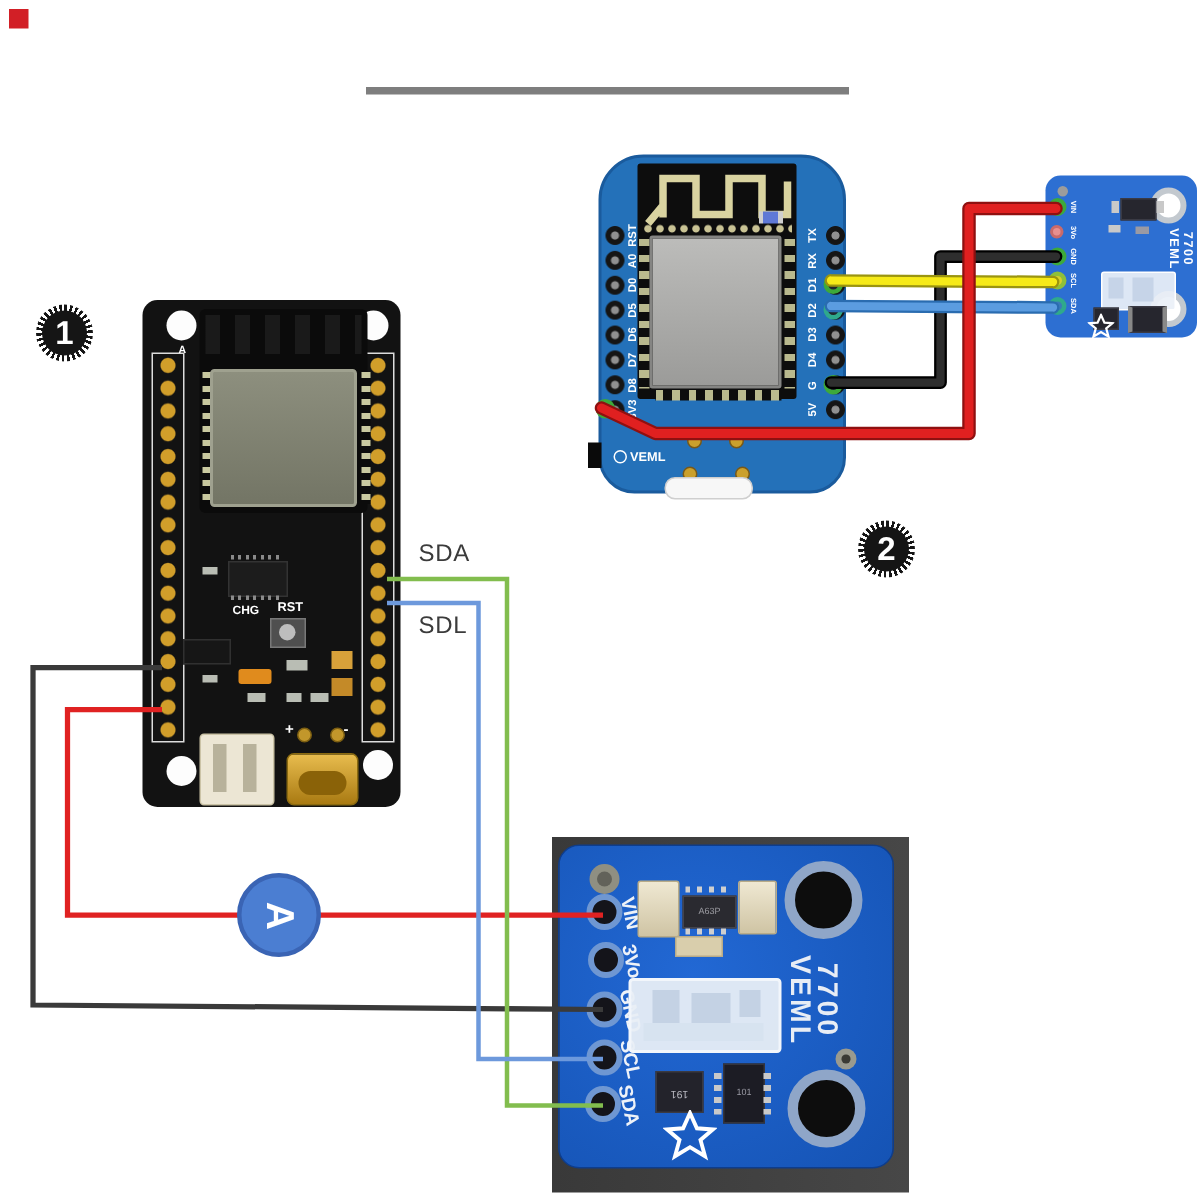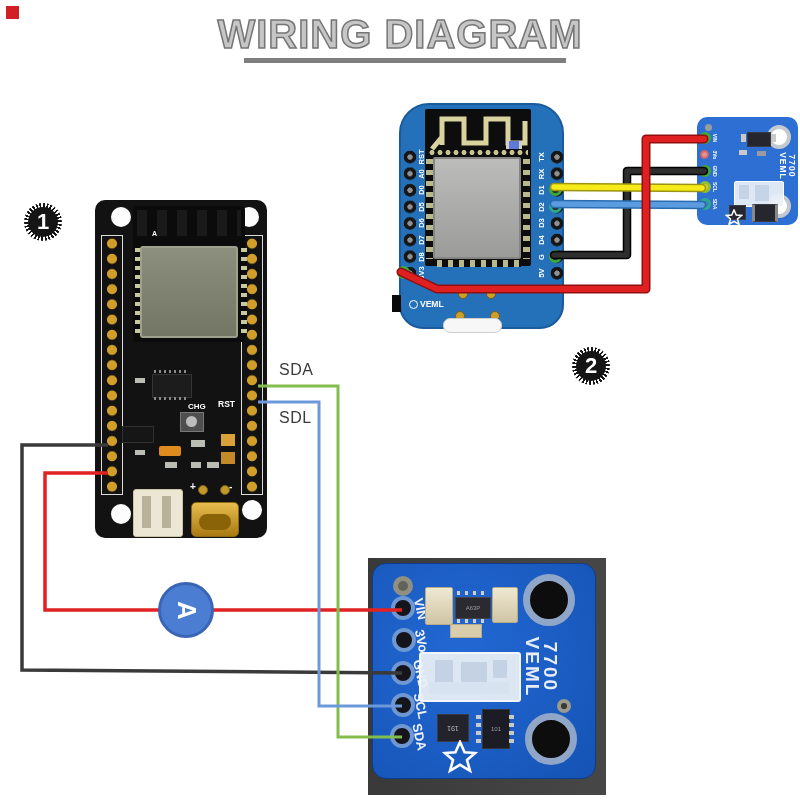--- a/index.html
+++ b/index.html
@@ -22,21 +22,21 @@
     background-image:radial-gradient(circle at 10px 7.6px,#d19e2a 4.6px,rgba(0,0,0,0) 5.4px);
     background-size:20px 15.2px;}
   .esp32 .module{position:absolute;left:38px;top:6px;width:112px;height:136px;background:#0b0b0b;border-radius:4px;}
   .esp32 .ant{position:absolute;left:42px;top:10px;width:104px;height:26px;
     background:repeating-linear-gradient(90deg,#1a1a1a 0 10px,#0b0b0b 10px 20px);}
   .esp32 .shield{position:absolute;left:45px;top:46px;width:98px;height:92px;border-radius:3px;
     background:linear-gradient(180deg,#8d8f7e,#737565);border:2px solid #9fa18f;box-sizing:border-box;}
   .esp32 .castL,.esp32 .castR{position:absolute;top:48px;width:6px;height:88px;
     background:repeating-linear-gradient(180deg,#c9c9a0 0 4px,#0b0b0b 4px 9px);}
   .esp32 .castL{left:40px;} .esp32 .castR{left:146px;}
-  .esp32 .silk{position:absolute;color:#fff;font-weight:bold;margin-left:33px;}
+  .esp32 .silk{position:absolute;color:#fff;font-weight:bold;}
   .esp32 .sop{position:absolute;left:57px;top:174px;width:38px;height:22px;background:#1c1c1c;border:1px solid #333;}
   .esp32 .legrow{position:absolute;height:3px;background:repeating-linear-gradient(90deg,#8a8a8a 0 2px,rgba(0,0,0,0) 2px 5px);}
   .esp32 .btn{position:absolute;left:85px;top:212px;width:22px;height:18px;background:#4f4f4f;border:1px solid #787878;}
   .esp32 .btn i{position:absolute;left:5px;top:3px;width:11px;height:11px;border-radius:50%;background:#bdbdbd;}
   .esp32 .soic{position:absolute;left:27px;top:226px;width:30px;height:15px;background:#161616;border:1px solid #303030;}
   .esp32 .cap-or{position:absolute;left:64px;top:246px;width:22px;height:10px;background:#e08b1d;border-radius:2px;}
   .esp32 .cap-y1{position:absolute;left:126px;top:234px;width:14px;height:12px;background:#d8a13a;}
   .esp32 .cap-y2{position:absolute;left:126px;top:252px;width:14px;height:12px;background:#c48a28;}
   .esp32 .smd{position:absolute;background:#b9bdb4;}
   .esp32 .pm{position:absolute;color:#fff;font-size:10px;font-weight:bold;}
@@ -119,21 +119,20 @@
       border:3px solid #3a64b4;box-sizing:border-box;z-index:6;display:flex;align-items:center;justify-content:center;}
   .ammeter span{color:#fff;font-size:26px;font-weight:bold;transform:rotate(90deg);}
   .wlabel{position:absolute;color:#3b3b3b;font-size:16px;letter-spacing:.5px;z-index:7;}
 </style>
 </head>
 <body>
 
 <div id="canvas">
 
   <div class="corner-mark"></div>
-  <div class="title">WIRING DIAGRAM</div>
   <div class="title-underline"></div>
 
   <div class="badge" style="left:24px;top:203px;">
     <div class="burst"></div>
     <div class="core">1</div>
   </div>
 
   <div class="badge" style="left:572px;top:347px;">
     <div class="burst"></div>
     <div class="core">2</div>

